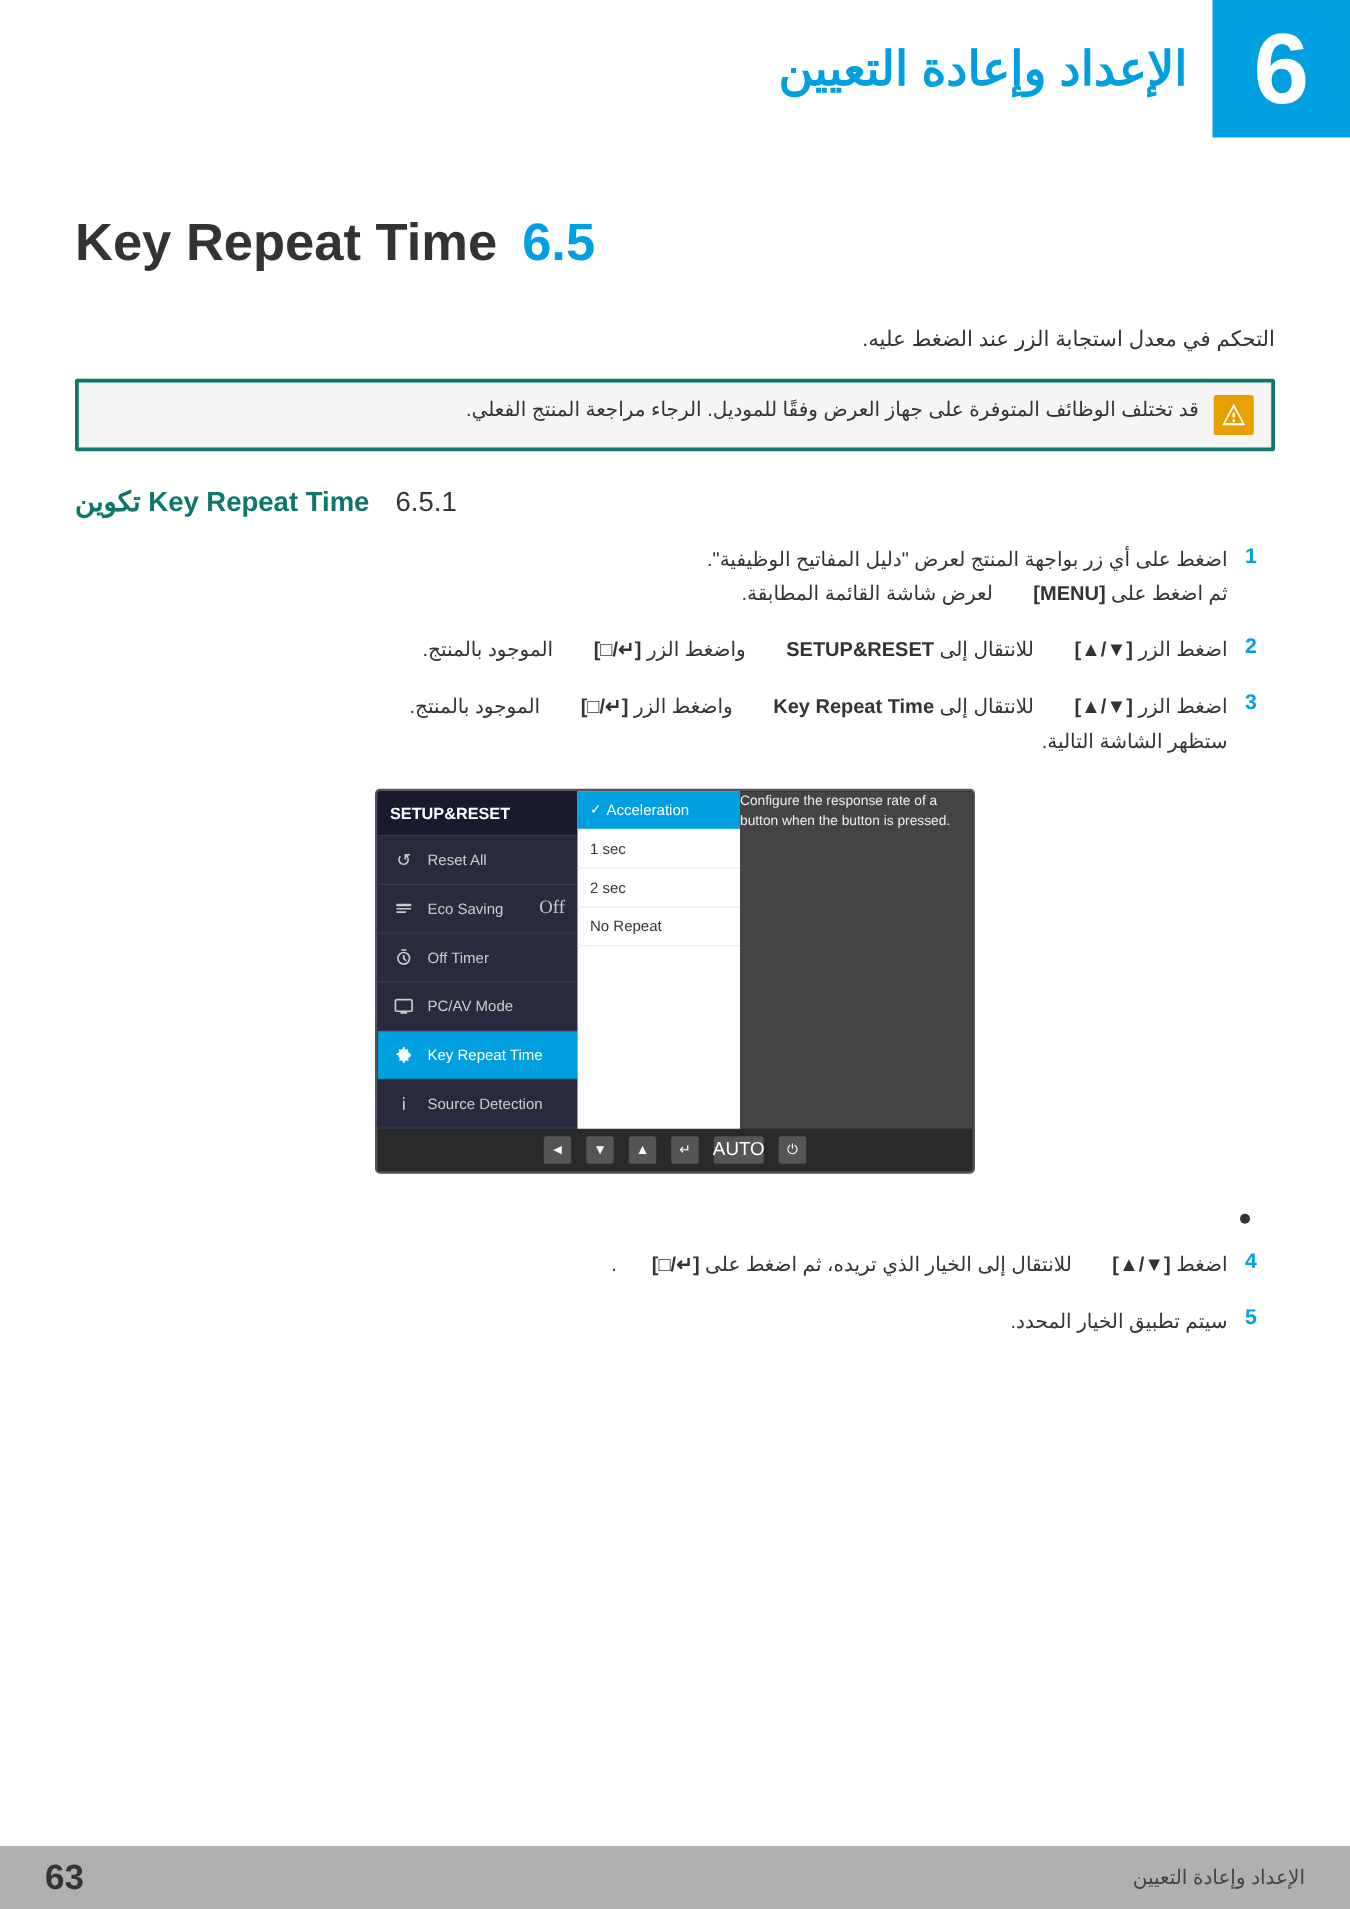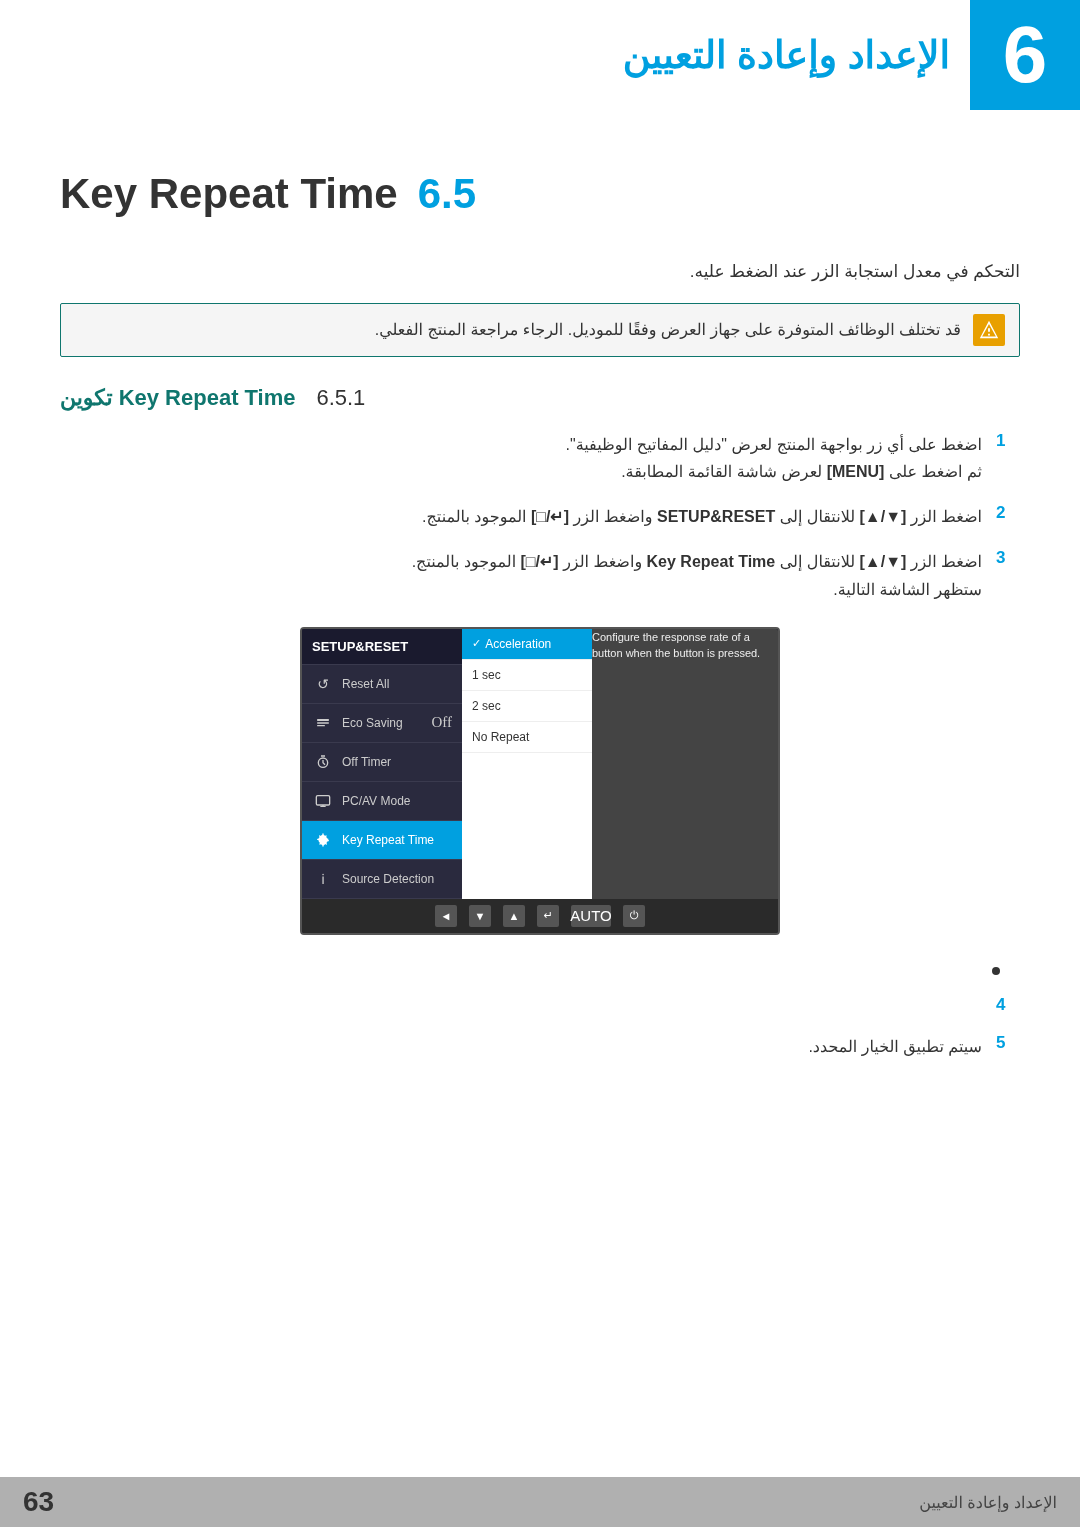--- a/index.html
+++ b/index.html
@@ -86,25 +86,25 @@
       text-align: right;
       font-size: 17px;
       color: #333;
       line-height: 1.7;
       margin-bottom: 16px;
     }
 
     
     .note-box {
       display: flex;
-      align-items: center;
+      align-items: flex-start;
       direction: rtl;
       margin-bottom: 20px;
       background: #f5f5f5;
-      border: 1px solid #0f766e;
+      border: 3px solid #0f766e;
       padding: 10px 14px;
       border-radius: 2px;
     }
 
     .note-icon {
       width: 32px;
       height: 32px;
       background: #e8a000;
       display: flex;
       align-items: center;
@@ -173,20 +173,21 @@
     .step-text {
       font-size: 16px;
       color: #333;
       direction: rtl;
       text-align: right;
       line-height: 1.7;
     }
 
     .step-text strong {
       font-weight: bold;
+      margin-left: 28px;
     }
 
     
     .screen-mockup-container {
       display: flex;
       justify-content: center;
       margin: 24px 0;
     }
 
     .screen-mockup {
@@ -352,21 +353,21 @@
     .page-footer {
       position: absolute;
       bottom: 0;
       left: 0;
       right: 0;
       height: 50px;
       background: #b0b0b0;
       display: flex;
       align-items: center;
       justify-content: space-between;
-      padding: 0 23px;
+      padding: 0 36px;
     }
 
     .footer-page-number {
       font-size: 28px;
       font-weight: bold;
       color: #333;
     }
 
     .footer-title {
       font-size: 16px;
@@ -523,20 +524,23 @@
   </div>
 
   <div class="bullet-section">
     <div class="bullet-item">
       <div class="bullet-dot"></div>
     </div>
   </div>
 
   <div class="step" style="margin-bottom:18px;">
     <span class="step-number">4</span>
+    <div class="step-text">
+      اضغط <strong>[▼/▲]</strong> للانتقال إلى الخيار الذي تريده، ثم اضغط على <strong>[↵/□]</strong>.
+    </div>
   </div>
 
   <div class="step" style="margin-bottom:18px;">
     <span class="step-number">5</span>
     <div class="step-text">سيتم تطبيق الخيار المحدد.</div>
   </div>
 
 </div>
 
 <div class="page-footer" style="position:fixed;bottom:0;left:0;right:0;">

